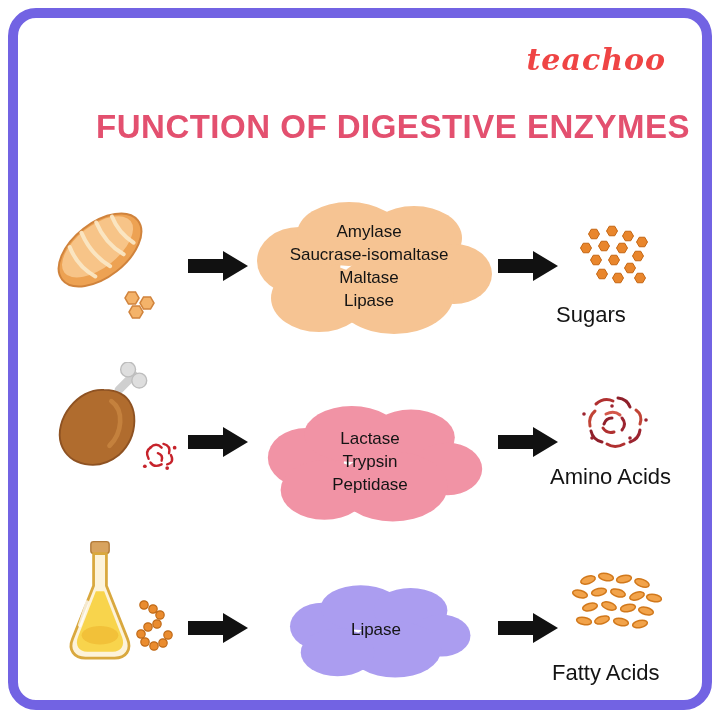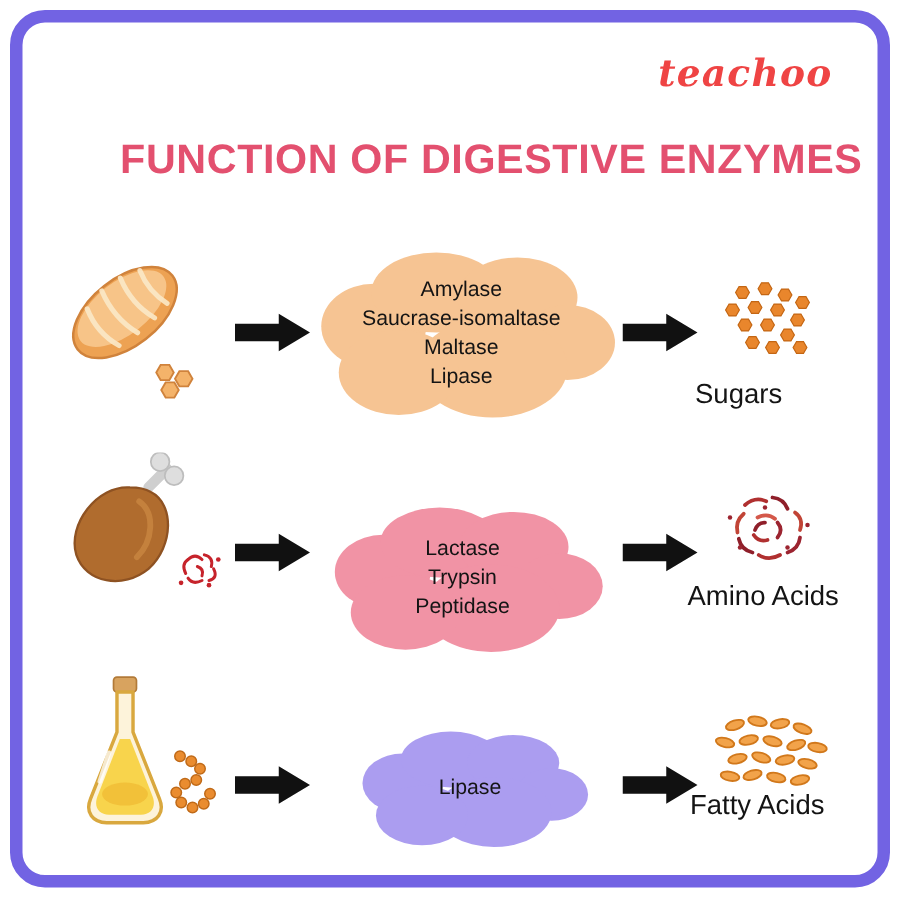--- a/index.html
+++ b/index.html
@@ -240,15 +240,15 @@
       <ellipse rx="7.5" ry="3.6" transform="translate(24 39) rotate(-14)"></ellipse>
       <ellipse rx="7.5" ry="3.6" transform="translate(43 38) rotate(18)"></ellipse>
       <ellipse rx="7.5" ry="3.6" transform="translate(62 40) rotate(-10)"></ellipse>
       <ellipse rx="7.5" ry="3.6" transform="translate(80 43) rotate(14)"></ellipse>
       <ellipse rx="7.5" ry="3.6" transform="translate(18 53) rotate(10)"></ellipse>
       <ellipse rx="7.5" ry="3.6" transform="translate(36 52) rotate(-16)"></ellipse>
       <ellipse rx="7.5" ry="3.6" transform="translate(55 54) rotate(12)"></ellipse>
       <ellipse rx="7.5" ry="3.6" transform="translate(74 56) rotate(-12)"></ellipse>
     </g>
   </svg>
-  <div class="plabel" style="left:552px;top:631px;width:130px">Fatty Acids</div>
+  <div class="plabel" style="left:552px;top:660px;width:130px">Fatty Acids</div>
 
 </div>
 
 </body></html>

